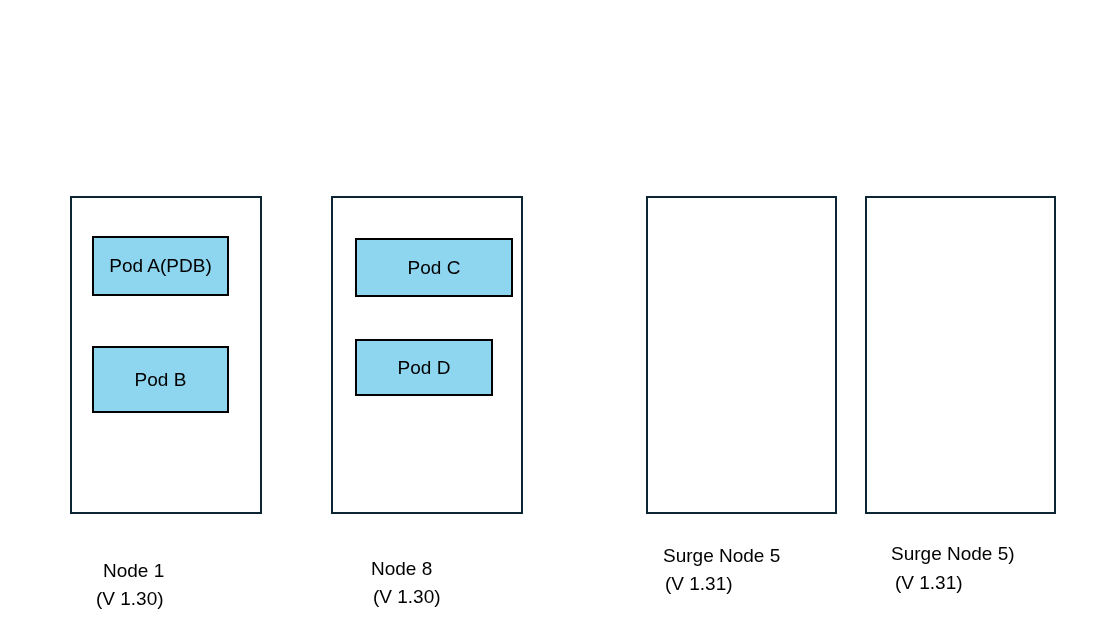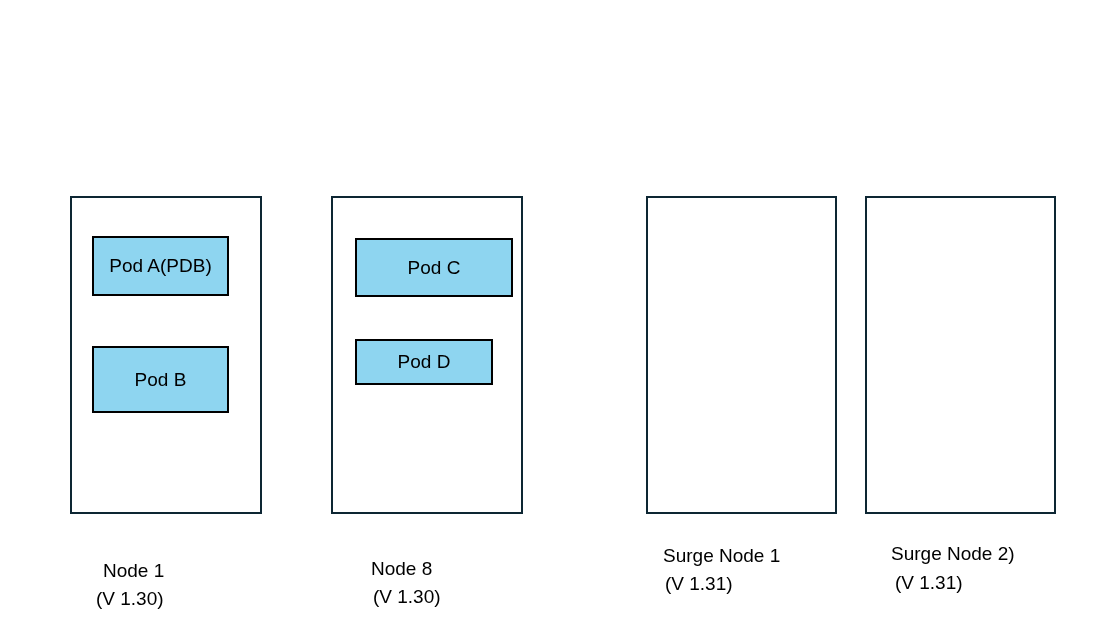--- a/index.html
+++ b/index.html
@@ -33,21 +33,21 @@
     display: flex;
     align-items: center;
     justify-content: center;
     font-size: 19px;
     color: var(--text, #000000);
     white-space: nowrap;
   }
   .pod-a { left: 20px; top: 38px;  width: 137px; height: 60px; }
   .pod-b { left: 20px; top: 148px; width: 137px; height: 67px; }
   .pod-c { left: 22px; top: 40px;  width: 158px; height: 59px; }
-  .pod-d { left: 22px; top: 141px; width: 138px; height: 46px; }
+  .pod-d { left: 22px; top: 141px; width: 138px; height: 57px; }
   .lbl {
     position: absolute;
     font-size: 19px;
     line-height: 1;
     color: var(--text, #000000);
     white-space: nowrap;
   }
   .n1-name { left: 103px; top: 561px; }
   .n1-ver  { left: 96px;  top: 589px; }
   .n2-name { left: 371px; top: 559px; }
@@ -75,19 +75,19 @@
   <div class="node node-3"></div>
 
   <div class="node node-4"></div>
 
   <span class="lbl n1-name">Node 1</span>
   <span class="lbl n1-ver">(V 1.30)</span>
 
   <span class="lbl n2-name">Node 8</span>
   <span class="lbl n2-ver">(V 1.30)</span>
 
-  <span class="lbl s1-name">Surge Node 1</span>
+  <span class="lbl s1-name">Surge Node 5</span>
   <span class="lbl s1-ver">(V 1.31)</span>
 
-  <span class="lbl s2-name">Surge Node 2)</span>
+  <span class="lbl s2-name">Surge Node 5)</span>
   <span class="lbl s2-ver">(V 1.31)</span>
 
 </div>
 
 </body></html>

